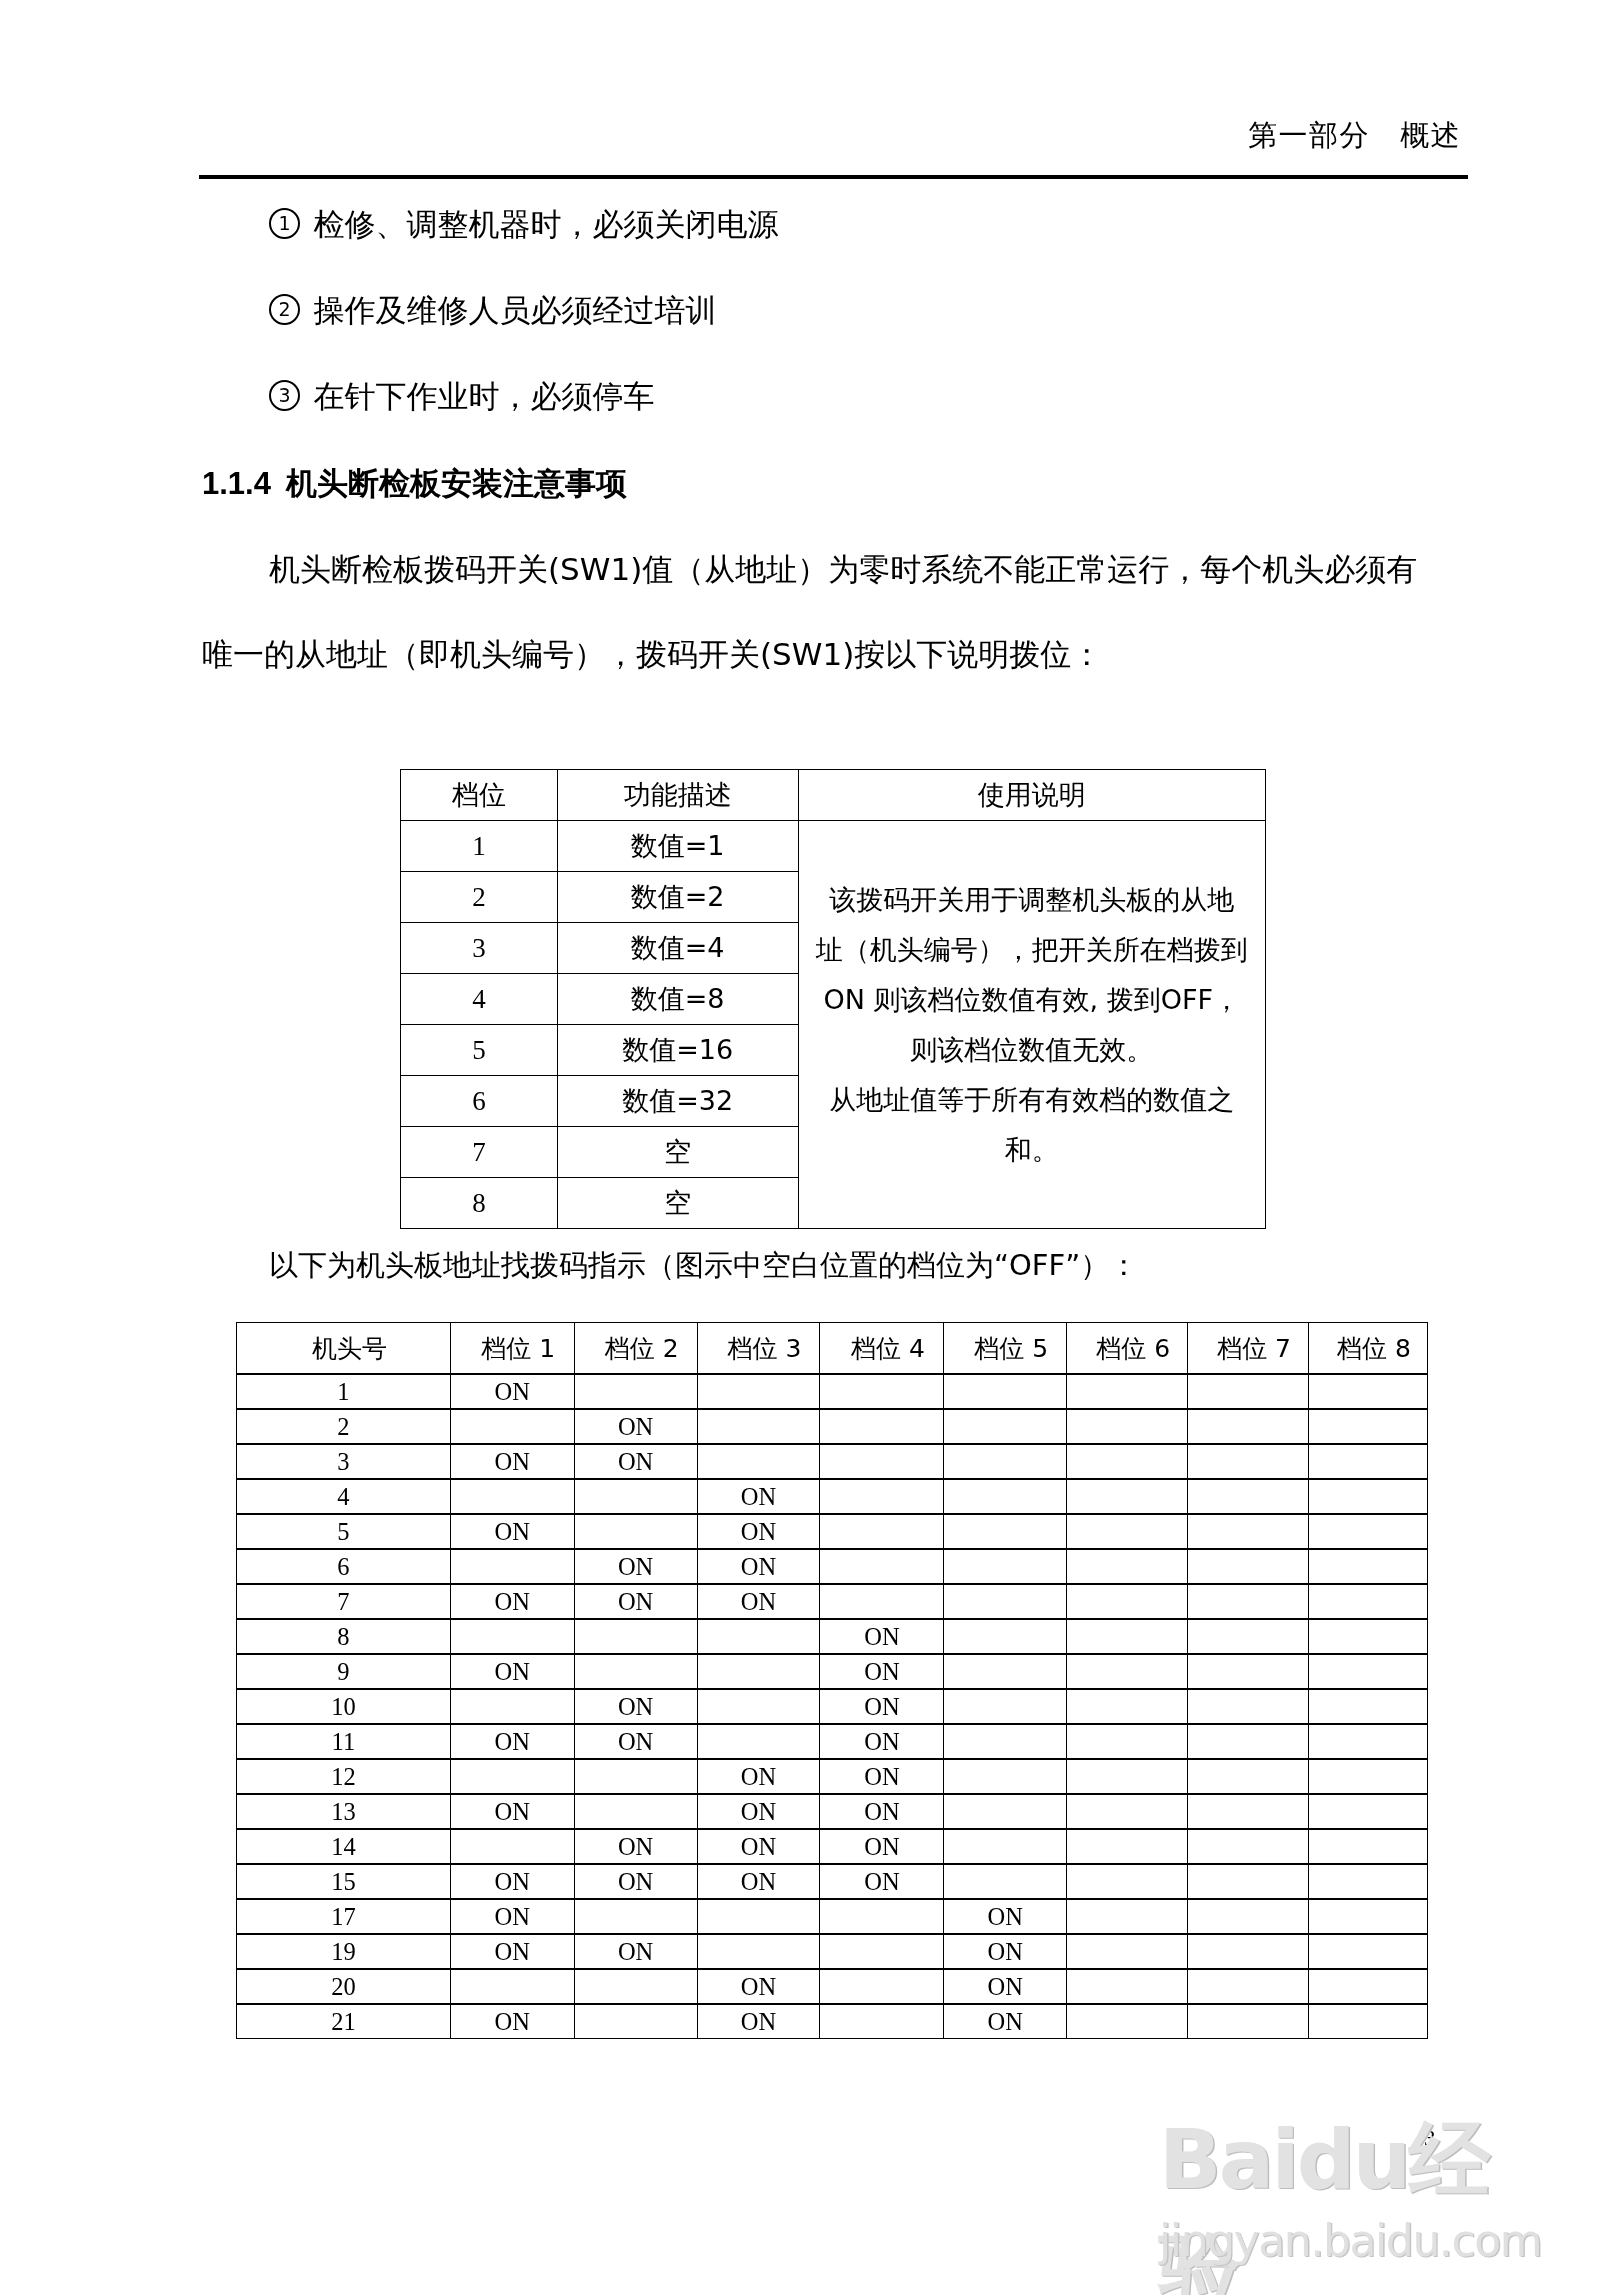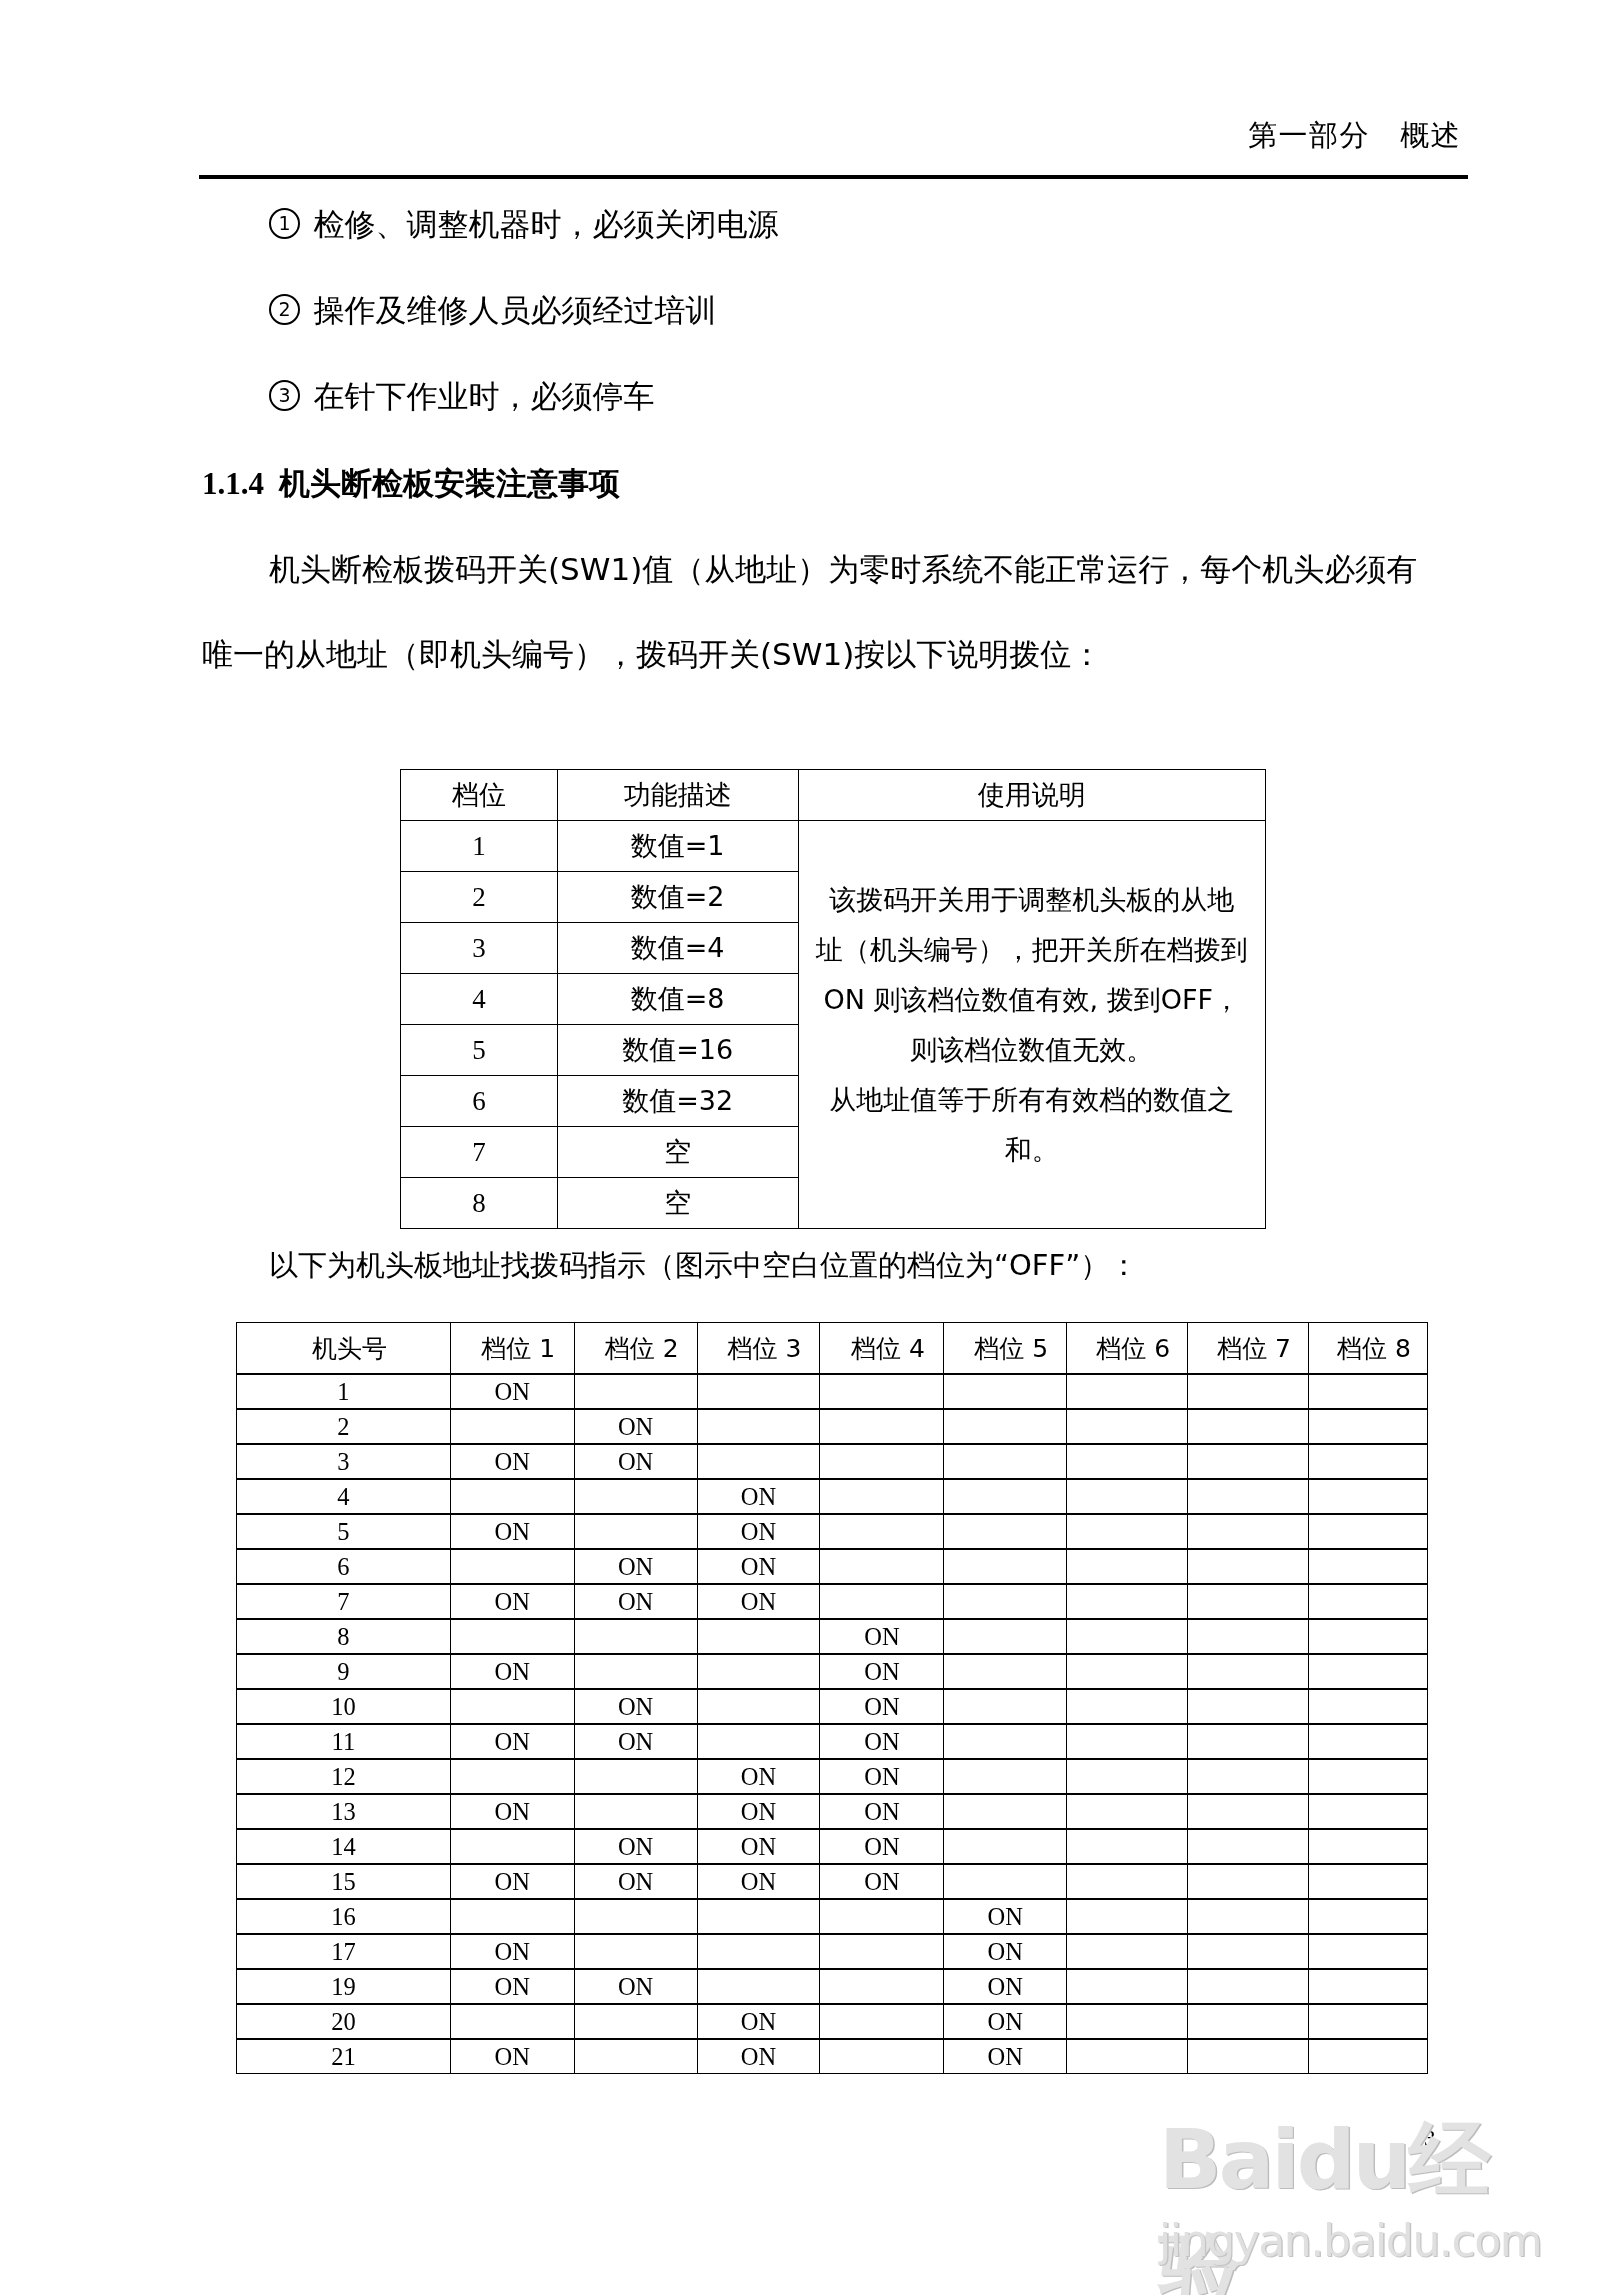--- a/index.html
+++ b/index.html
@@ -5,21 +5,21 @@
   html, body { margin:0; padding:0; background:#ffffff; }
   body { width:1623px; height:2295px; position:relative; overflow:hidden;
          font-family:"DejaVu Sans", sans-serif; color:#000; }
   .abs { position:absolute; }
   .header-title { right:162px; top:116px; font-size:29px; font-family:Liberation Serif, serif; letter-spacing:1.4px; white-space:pre; }
   .header-rule { left:199px; top:175px; width:1269px; height:4.1px; background:#000; }
   .item { left:269px; font-size:31px; white-space:nowrap; }
   .item .num { display:inline-block; width:27px; height:27px; border:2px solid #000; border-radius:50%;
                font-size:19px; text-align:center; line-height:27px; margin-right:13.6px; vertical-align:middle; position:relative; top:-2.7px; }
   .heading { left:202px; top:463px; font-size:31px; font-weight:bold; white-space:nowrap; }
-  .heading .sec { font-family:Liberation Serif, serif; margin-right:15px; }
+  .heading .sec { font-family:Liberation Sans, sans-serif; margin-right:15px; }
   .para { font-size:31px; white-space:nowrap; }
   table { border-collapse:collapse; position:absolute; }
   td, th { border:1.4px solid #000; text-align:center; padding:0; font-weight:normal; }
   .t1 { left:400px; top:769px; width:866px; font-size:27px; }
   .t1 th { height:50px; }
   .t1 td { height:50px; }
   .t1 .num { font-family:"Liberation Serif", serif; }
   .t1 .desc-cell { text-align:center; line-height:50px; padding:5px 11px; font-size:27px; vertical-align:middle; }
   .caption { left:269px; top:1246px; font-size:29px; white-space:nowrap; }
   .t2 { left:236px; top:1322px; width:1192px; font-size:24.5px; }
@@ -297,31 +297,20 @@
         <td>ON</td>
         <td>ON</td>
         <td>ON</td>
         <td>ON</td>
         <td></td>
         <td></td>
         <td></td>
         <td></td>
       </tr>
       <tr class="row">
-        <td>16</td>
-        <td></td>
-        <td></td>
-        <td></td>
-        <td></td>
-        <td>ON</td>
-        <td></td>
-        <td></td>
-        <td></td>
-      </tr>
-      <tr class="row">
         <td>17</td>
         <td>ON</td>
         <td></td>
         <td></td>
         <td></td>
         <td>ON</td>
         <td></td>
         <td></td>
         <td></td>
       </tr>

